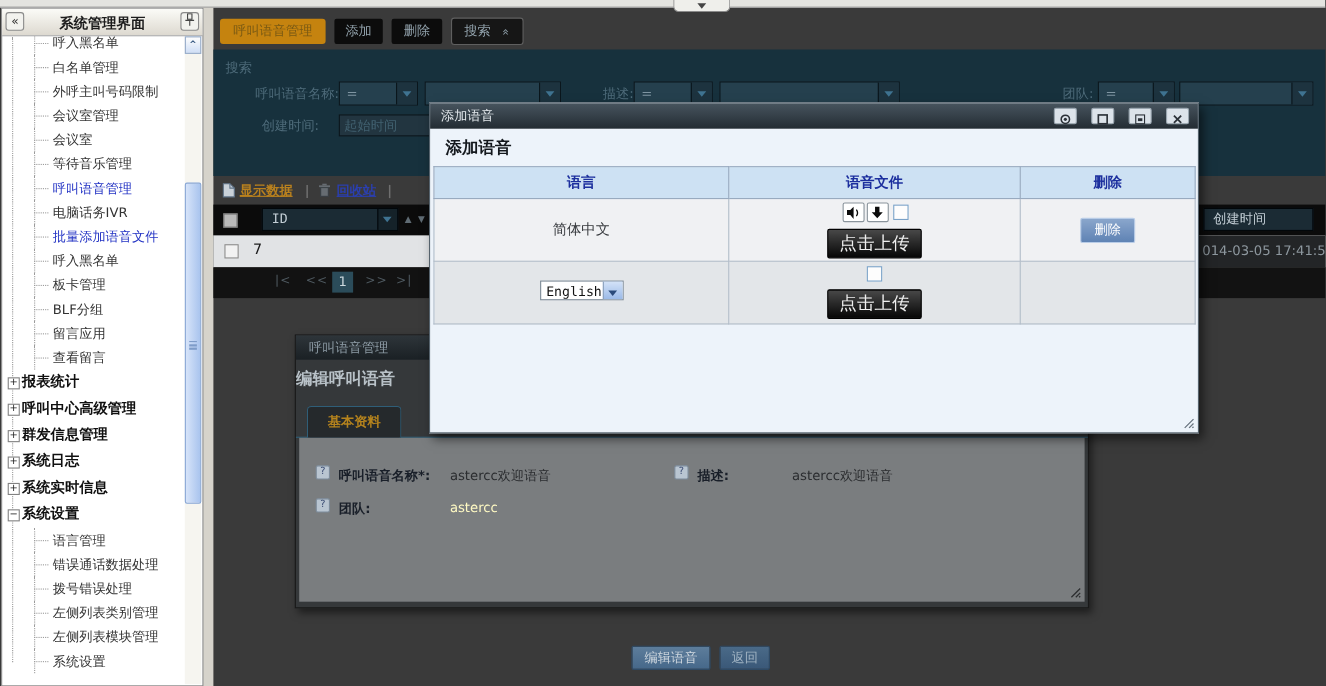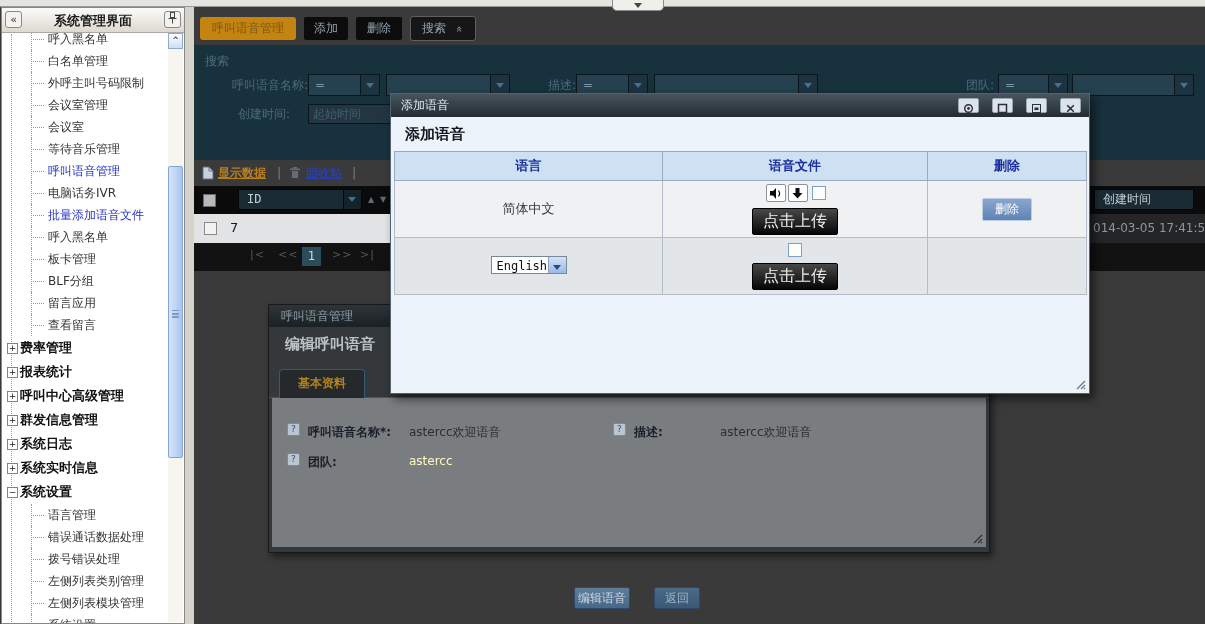--- a/index.html
+++ b/index.html
@@ -87,32 +87,32 @@
   .pager{left:194px;top:243px;width:1011px;height:28px;background:#121212;}
   .pg{position:absolute;top:5px;font-size:11px;color:#4f5a61;letter-spacing:1px;}
   .pg-cur{position:absolute;left:108px;top:4px;width:19px;height:19px;background:#2b4c5a;color:#ccd8de;
     font-size:12px;text-align:center;line-height:19px;}
 
   
   .ew{left:268px;top:304px;width:722px;height:249px;background:#35383a;border:1px solid #191919;
     box-sizing:border-box;box-shadow:3px 4px 7px rgba(0,0,0,.5);}
   .ew-title{position:absolute;left:0;top:0;right:0;height:22px;background:linear-gradient(#2e353a,#1a2024);
     color:#8e9ca6;font-size:12px;line-height:22px;padding-left:12px;}
-  .ew-heading{position:absolute;left:16px;top:30px;font-size:15px;font-weight:bold;color:#b9c2c8;}
+  .ew-heading{position:absolute;left:0;top:30px;font-size:15px;font-weight:bold;color:#b9c2c8;}
   .ew-tabbar{position:absolute;left:0;right:0;top:62px;height:31px;border-bottom:1px solid #2f5e78;box-sizing:border-box;}
   .ew-tab{position:absolute;left:10px;top:2px;width:86px;height:29px;background:#25292c;border:1px solid #2f5e78;border-bottom:none;
     border-radius:4px 4px 0 0;box-sizing:border-box;color:#b5831d;font-weight:bold;font-size:12px;text-align:center;line-height:27px;}
   .ew-body{position:absolute;left:3px;right:3px;top:93px;height:149px;background:#7a7d7f;}
   .help{position:absolute;width:13px;height:13px;background:#b9c5d1;border:1px solid #7d8c9b;border-radius:2px;box-sizing:border-box;
     color:#3a4a72;font-size:9px;text-align:center;line-height:11px;}
   .f-lbl{position:absolute;font-size:12px;font-weight:bold;color:#191f29;white-space:nowrap;}
   .f-val{position:absolute;font-size:12px;color:#2b2d30;white-space:nowrap;}
   .f-val.muted{color:#fef9c3;}
   .ew-btn{position:absolute;height:22px;border-radius:2px;font-size:12px;text-align:center;line-height:21px;box-sizing:border-box;}
-  .ew-btn.primary{left:302px;top:189px;width:56px;background:linear-gradient(#5d7d9b,#46688a);border:1px solid #2e4a66;color:#cdd6de;}
+  .ew-btn.primary{left:302px;top:189px;width:72px;background:linear-gradient(#5d7d9b,#46688a);border:1px solid #2e4a66;color:#cdd6de;}
   .ew-btn.secondary{left:382px;top:189px;width:46px;background:linear-gradient(#4a6a88,#3a5878);border:1px solid #2e4a66;color:#9fb2c2;}
   .rsz{position:absolute;width:10px;height:10px;}
   .rsz svg{display:block;}
 
   
   .modal{left:390px;top:93px;width:700px;height:301px;background:#edf3fa;border:1px solid #55626c;box-sizing:border-box;
     box-shadow:4px 5px 9px rgba(0,0,0,.55);}
   .m-title{position:absolute;left:0;top:0;right:0;height:23px;background:linear-gradient(#47545e,#232c33);
     color:#e3e8ec;font-size:12px;line-height:23px;padding-left:10px;box-sizing:border-box;}
   .m-icons{position:absolute;right:8px;top:4px;}
@@ -172,21 +172,20 @@
       <div class="t-child"><span>会议室</span></div>
       <div class="t-child"><span>等待音乐管理</span></div>
       <div class="t-child active"><span>呼叫语音管理</span></div>
       <div class="t-child"><span>电脑话务IVR</span></div>
       <div class="t-child active"><span>批量添加语音文件</span></div>
       <div class="t-child"><span>呼入黑名单</span></div>
       <div class="t-child"><span>板卡管理</span></div>
       <div class="t-child"><span>BLF分组</span></div>
       <div class="t-child"><span>留言应用</span></div>
       <div class="t-child"><span>查看留言</span></div>
-      <div class="t-group"><span class="expand-box plus"></span><span>费率管理</span></div>
       <div class="t-group"><span class="expand-box plus"></span><span>报表统计</span></div>
       <div class="t-group"><span class="expand-box plus"></span><span>呼叫中心高级管理</span></div>
       <div class="t-group"><span class="expand-box plus"></span><span>群发信息管理</span></div>
       <div class="t-group"><span class="expand-box plus"></span><span>系统日志</span></div>
       <div class="t-group"><span class="expand-box plus"></span><span>系统实时信息</span></div>
       <div class="t-group"><span class="expand-box minus"></span><span>系统设置</span></div>
       <div class="t-child"><span>语言管理</span></div>
       <div class="t-child"><span>错误通话数据处理</span></div>
       <div class="t-child"><span>拨号错误处理</span></div>
       <div class="t-child"><span>左侧列表类别管理</span></div>

